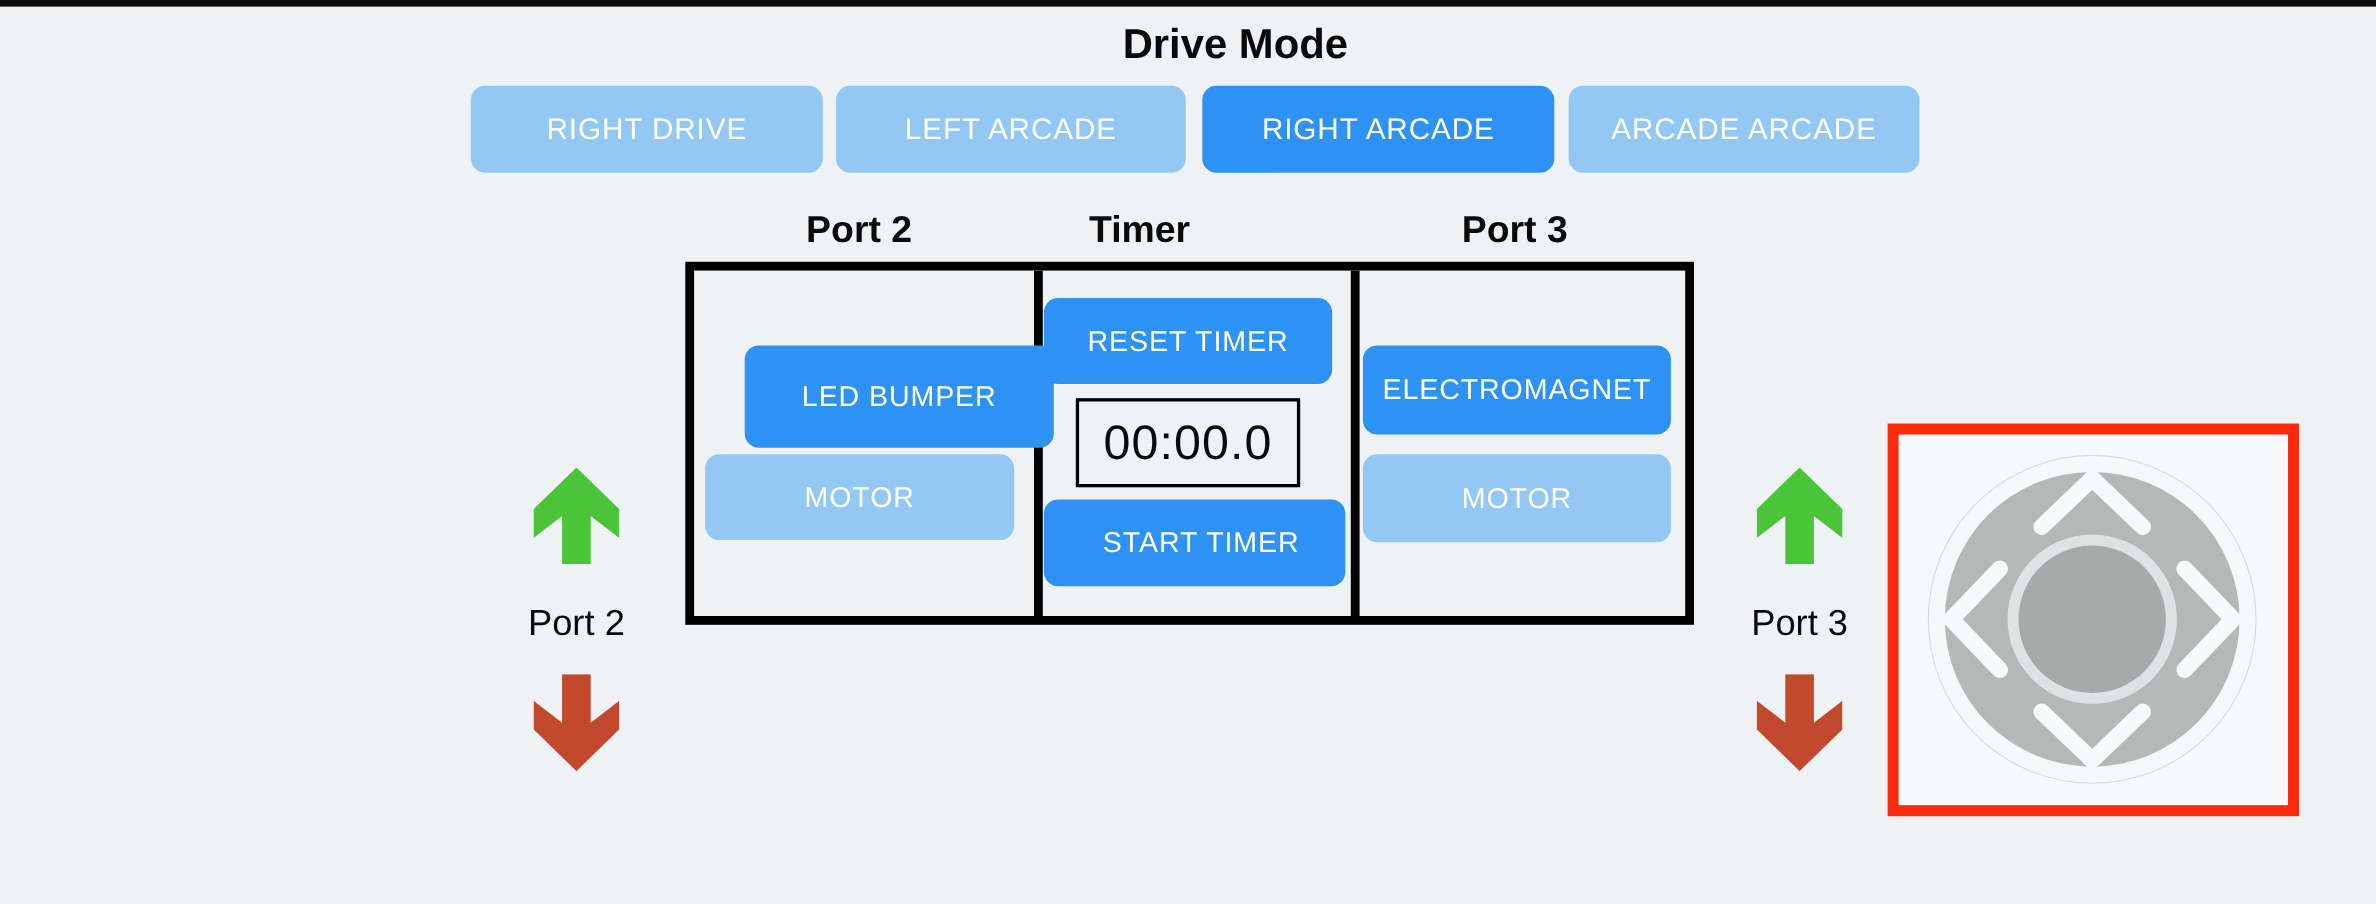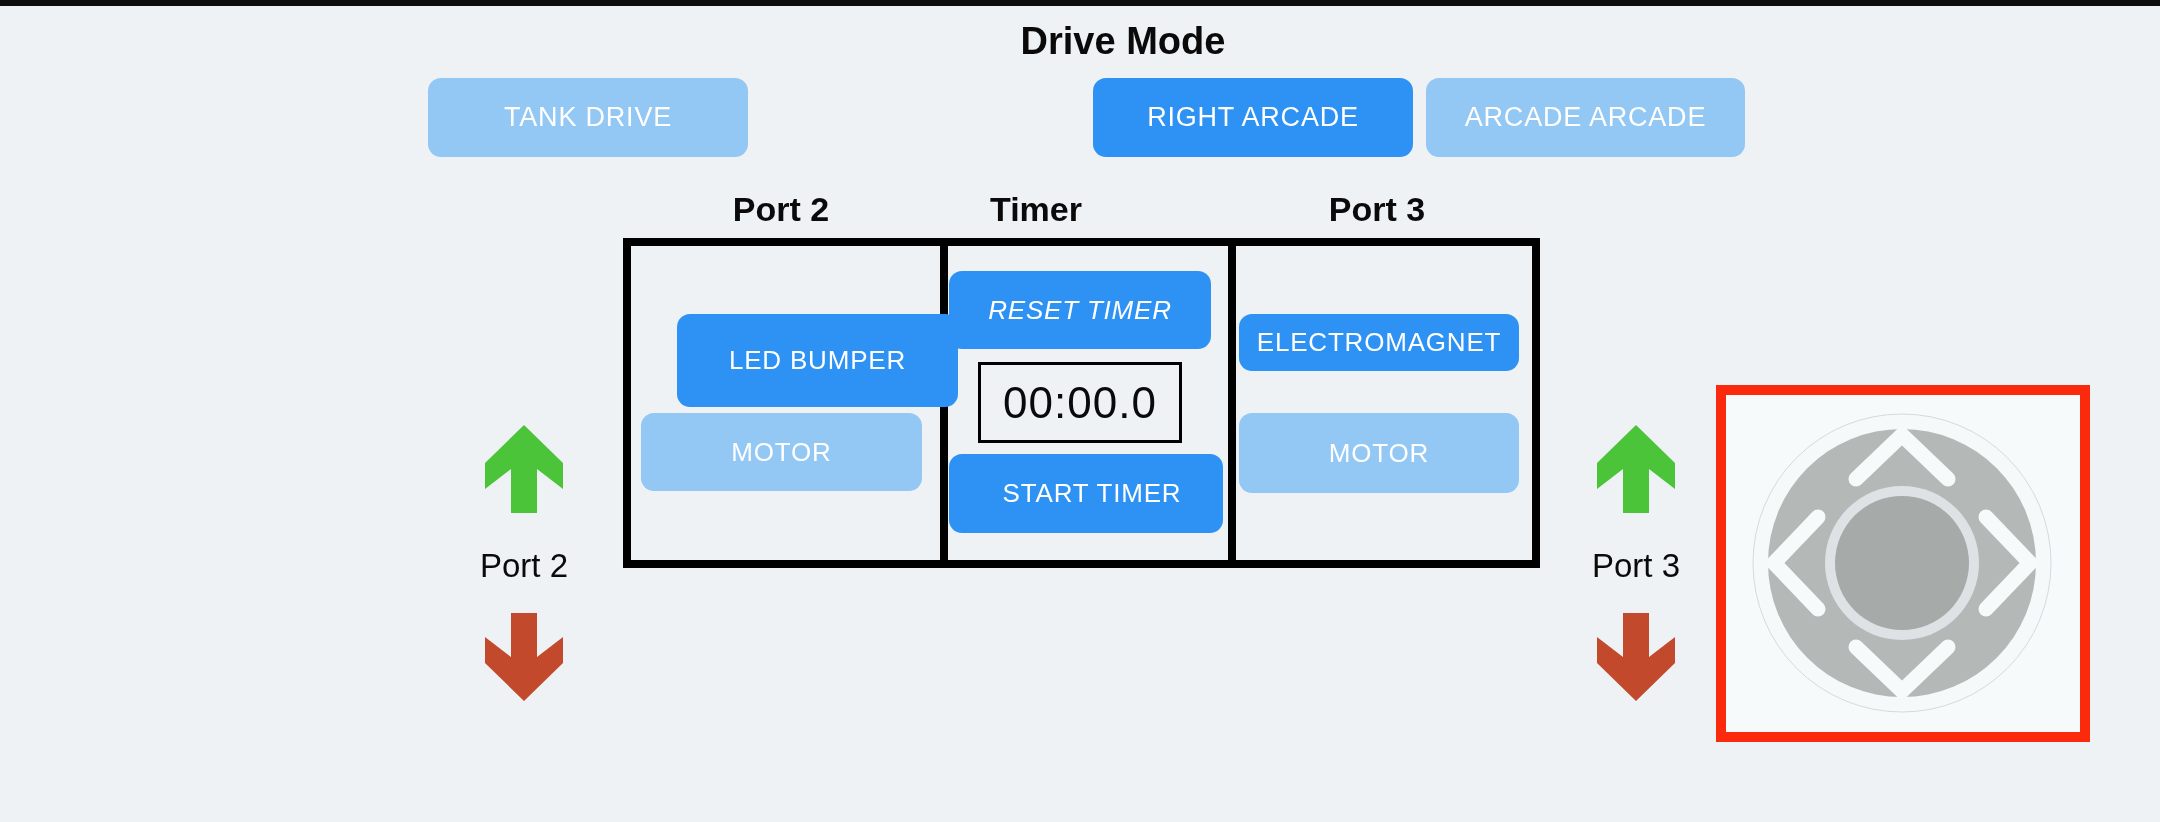--- a/index.html
+++ b/index.html
@@ -36,23 +36,23 @@
   #hdr-timer{left:1036px;}
   #hdr-port3{left:1377px;}
 
   .panel{position:absolute;left:623px;top:238px;width:917px;height:330px;
     border:8px solid #000;box-sizing:border-box;}
   .panel .divider{position:absolute;top:0;bottom:0;width:8px;background:#000;}
   #div-1{left:309px;} #div-2{left:597px;}
 
   #btn-ledbumper{left:641px;top:314px;width:281px;height:93px;margin-left:36px;}
   #btn-motor-l{left:641px;top:413px;width:281px;height:78px;}
-  #btn-reset{left:949px;top:271px;width:262px;height:78px;font-style:italic;}
+  #btn-reset{left:949px;top:271px;width:262px;height:78px;}
   #btn-start{left:949px;top:454px;width:262px;height:79px;padding-left:12px;}
-  #btn-electromagnet{left:1239px;top:314px;width:280px;height:57px;}
+  #btn-electromagnet{left:1239px;top:314px;width:280px;height:81px;}
   #btn-motor-r{left:1239px;top:413px;width:280px;height:80px;}
 
   .timer-display{position:absolute;left:978px;top:362px;width:204px;height:81px;
     border:3px solid #000000;box-sizing:border-box;display:flex;align-items:center;
     justify-content:center;font-size:44px;color:var(--ink);letter-spacing:1px;}
 
   .arrow{position:absolute;width:78px;height:88px;cursor:pointer;}
   #up-l{left:485px;top:425px;} #down-l{left:485px;top:613px;}
   #up-r{left:1597px;top:425px;} #down-r{left:1597px;top:613px;}
   .arrow svg{display:block;width:100%;height:100%;}
@@ -68,21 +68,22 @@
 </style>
 </head>
 <body>
 
 <div id="stage">
 
   <div class="topbar"></div>
 
   <div class="page-title">Drive Mode</div>
 
-  <div id="mode-0" class="btn mode-btn">TANK DRIVE</div>
+  <div id="mode-0" class="btn mode-btn">RIGHT DRIVE</div>
+  <div id="mode-1" class="btn mode-btn">LEFT ARCADE</div>
   <div id="mode-2" class="btn mode-btn active">RIGHT ARCADE</div>
   <div id="mode-3" class="btn mode-btn">ARCADE ARCADE</div>
 
   <div id="hdr-port2" class="col-header">Port 2</div>
   <div id="hdr-timer" class="col-header">Timer</div>
   <div id="hdr-port3" class="col-header">Port 3</div>
 
   <div class="panel">
     <div id="div-1" class="divider"></div>
     <div id="div-2" class="divider"></div>

